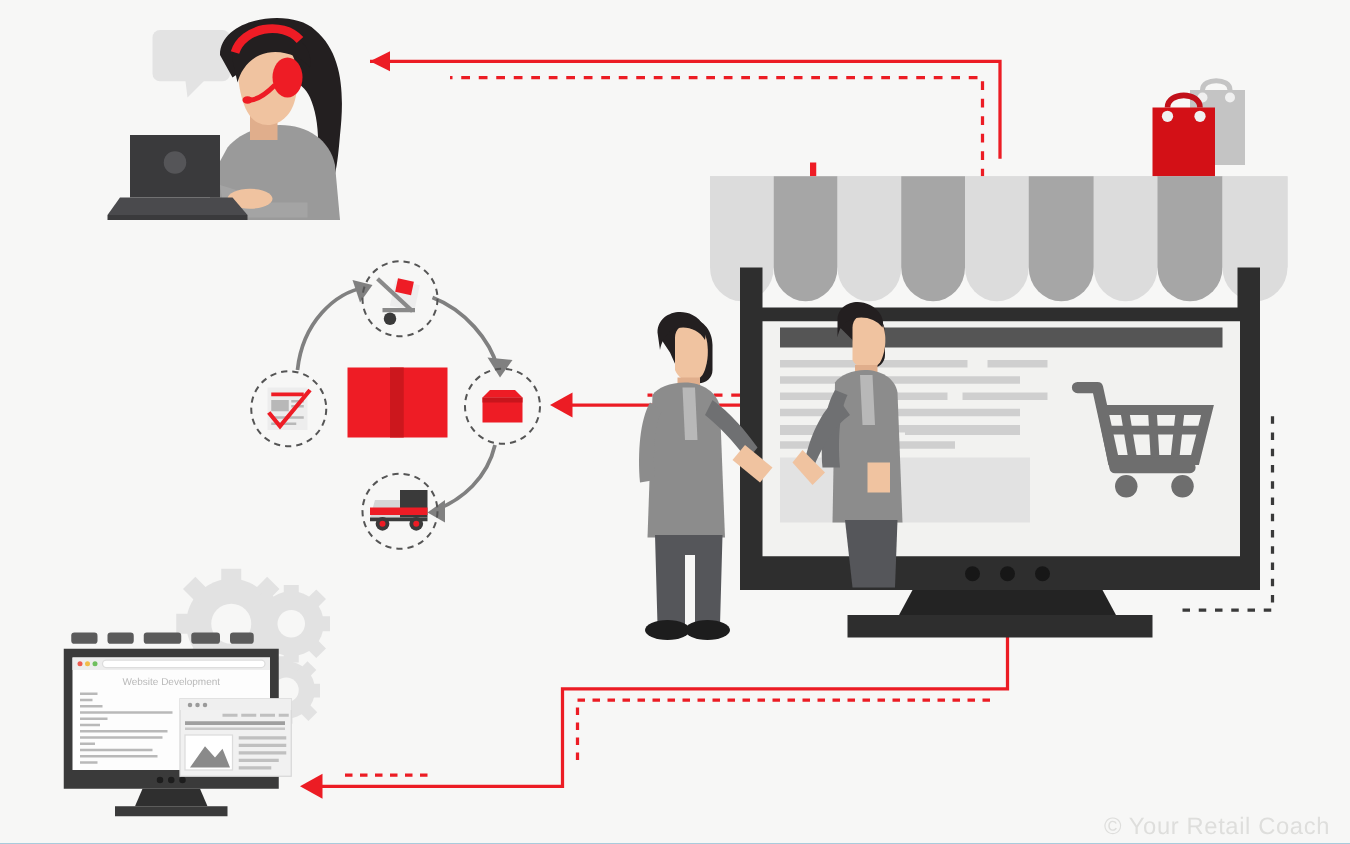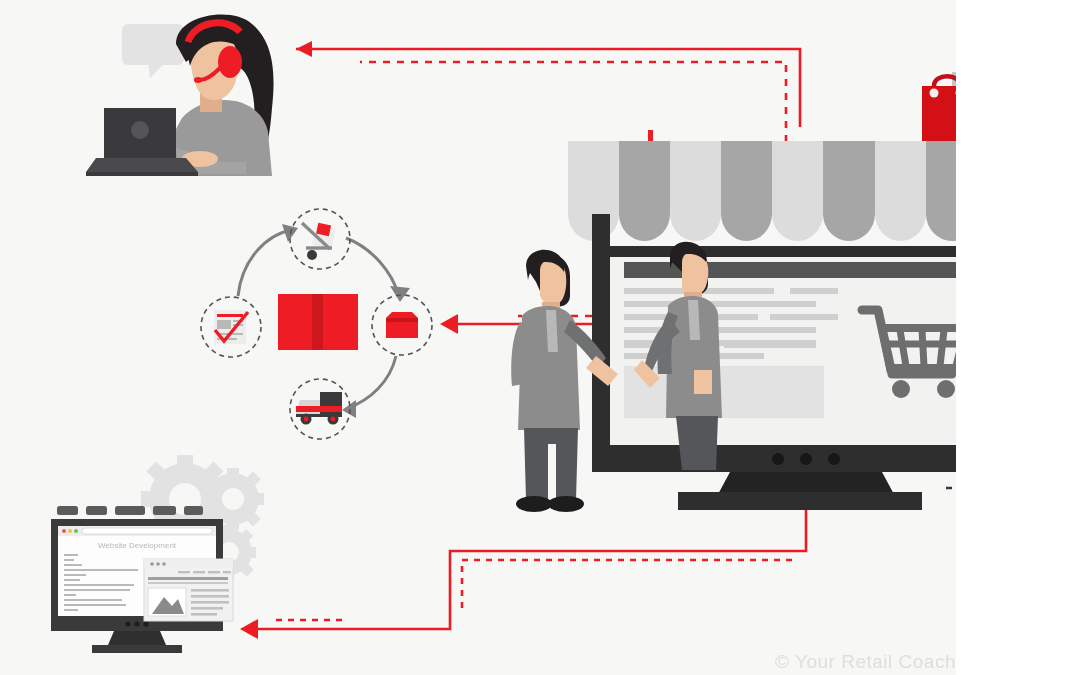--- a/index.html
+++ b/index.html
@@ -2,36 +2,36 @@
 <html><head>
 <meta charset="utf-8">
 <style>
   html, body {
     margin: 0;
     padding: 0;
     background: #ffffff;
   }
   #stage {
     position: relative;
-    width: 956px;
+    width: 1080px;
     height: 675px;
     background: #0369a1;
     overflow: hidden;
     font-family: "Liberation Sans", sans-serif;
   }
   #art {
     position: absolute;
     left: 0; top: 0;
     width: 1080px;
     height: 675px;
     display: block;
   }
   .watermark {
     position: absolute;
-    right: 0;
+    right: 16px;
     bottom: 2px;
     font-family: "Liberation Sans", sans-serif;
     font-size: 19px;
     letter-spacing: 0.5px;
     color: #dededc;
     white-space: nowrap;
     user-select: none;
   }
   .hotspot {
     position: absolute;

